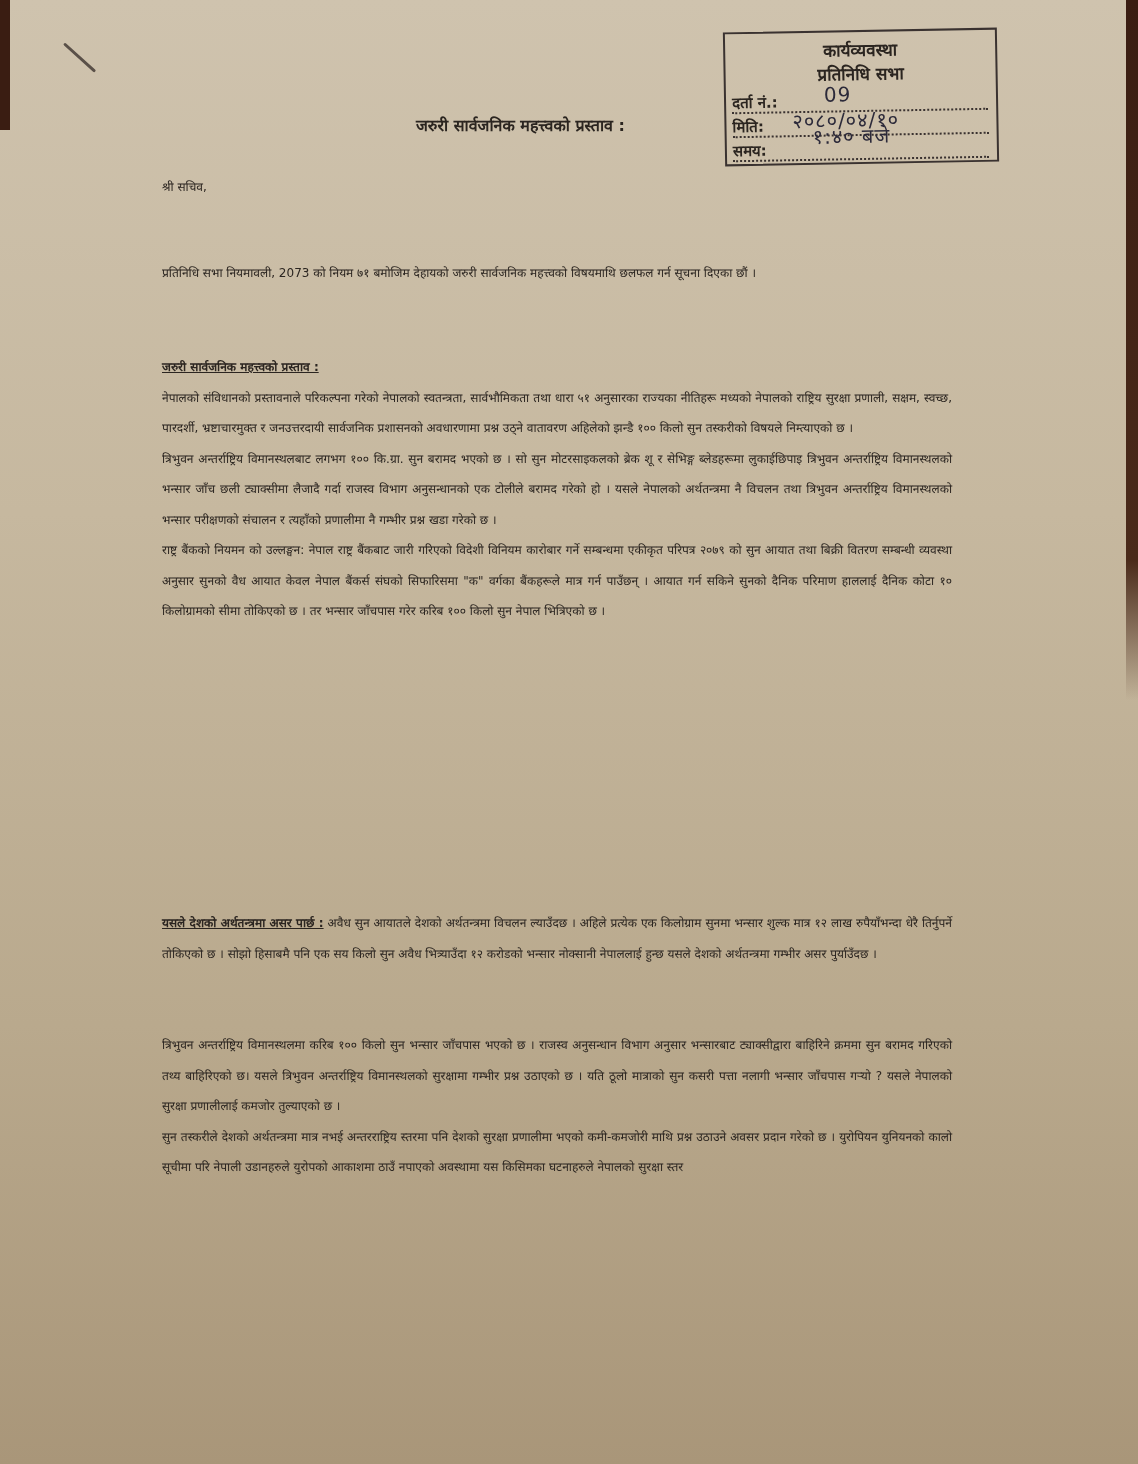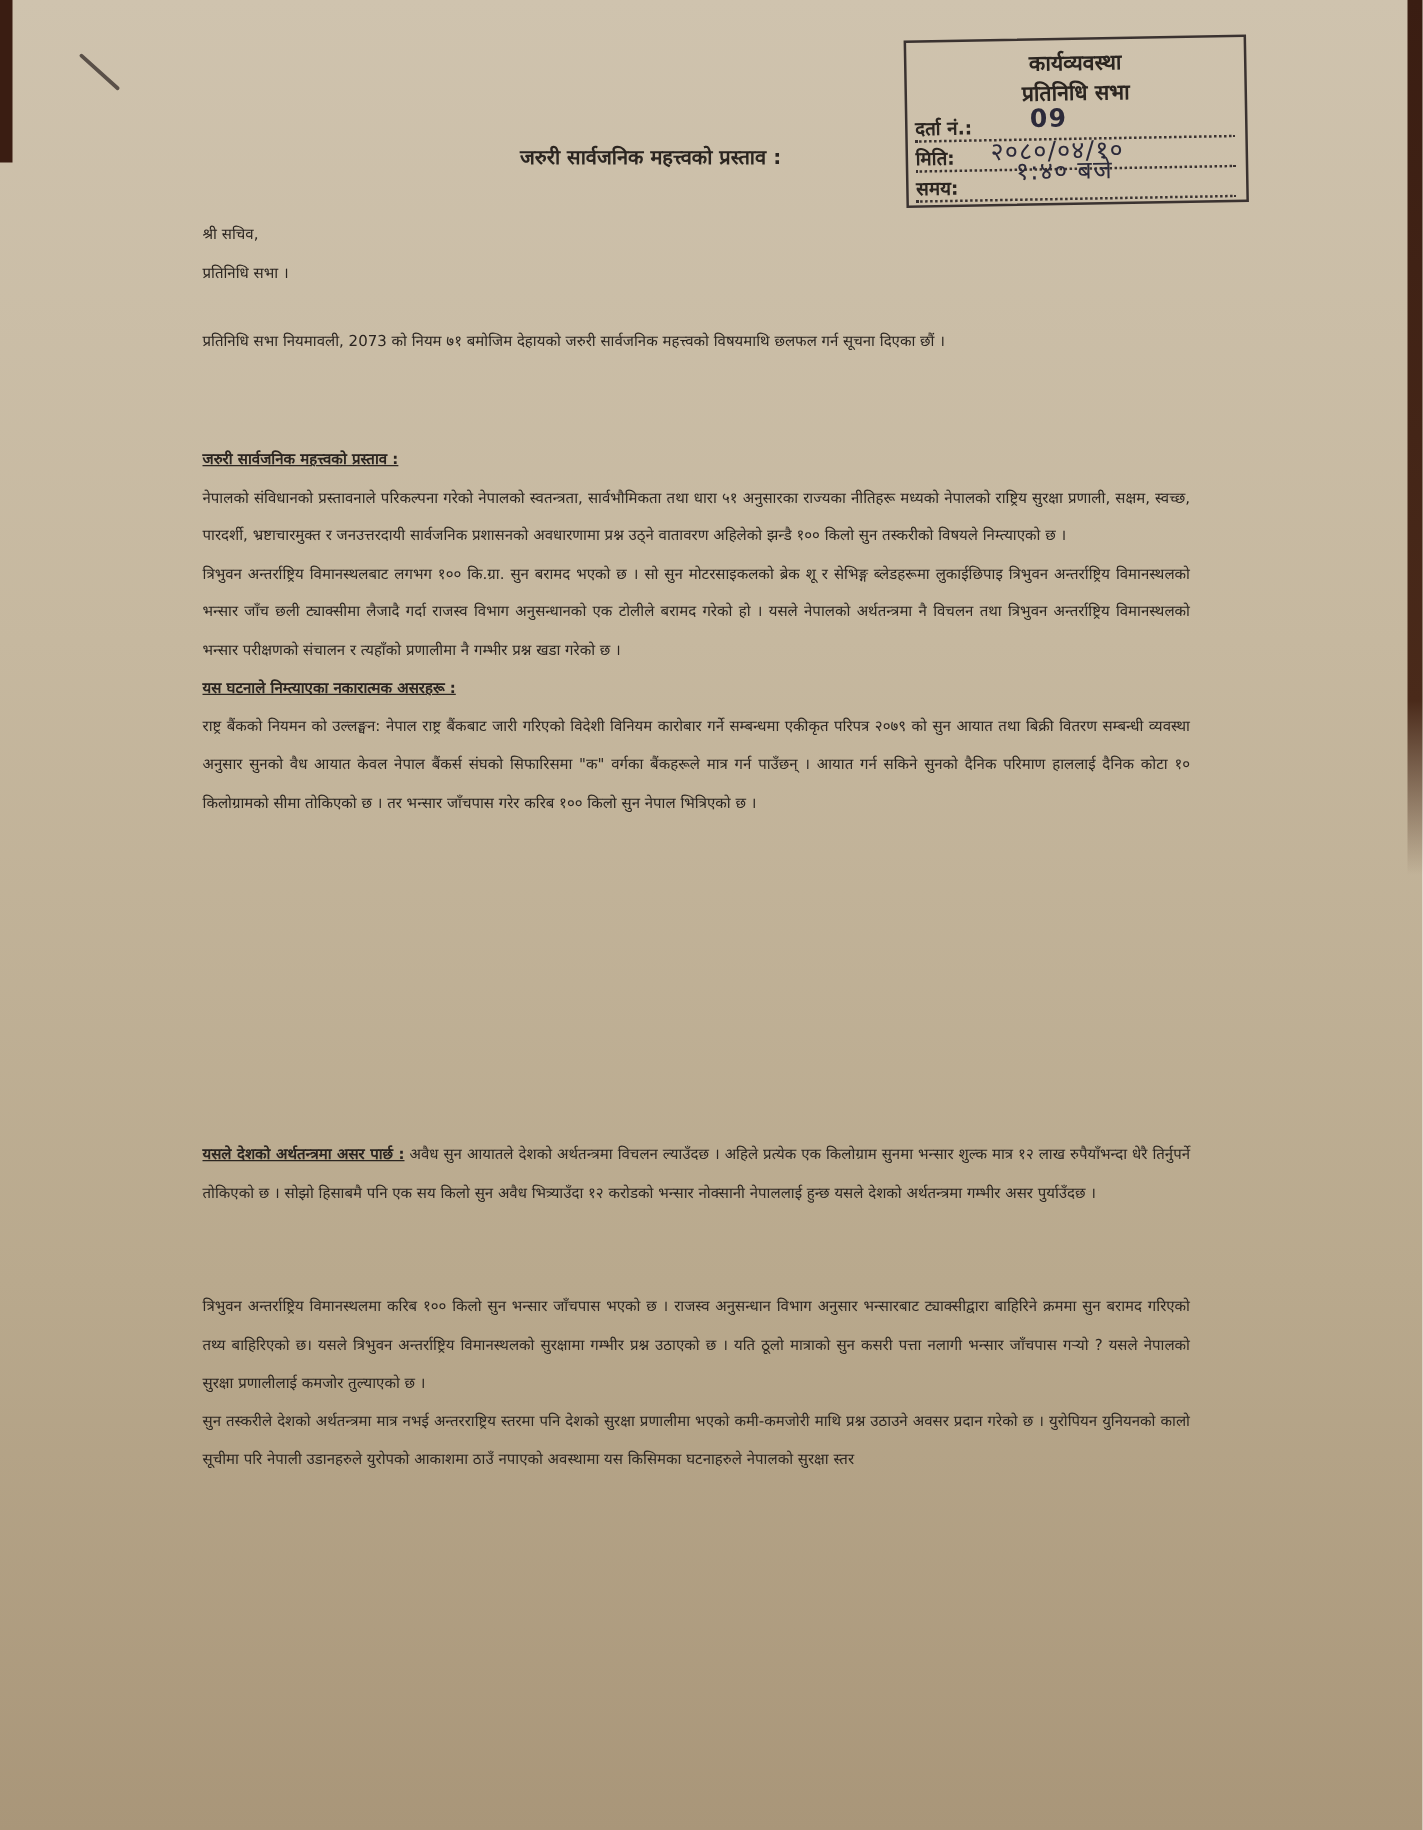--- a/index.html
+++ b/index.html
@@ -30,48 +30,46 @@
 
 <div class="edge-left"></div>
 <div class="edge-right"></div>
 <div class="scratch"></div>
 
 <div class="stamp">
   <div class="t1">कार्यव्यवस्था</div>
   <div class="t2">प्रतिनिधि सभा</div>
   <div class="row" style="top:58px;">
     <span>दर्ता नं.:</span>
-    <span class="hand" style="left:92px; top:-8px;font-weight:bold;">09</span>
+    <span class="hand" style="left:92px; top:-8px;">09</span>
   </div>
   <div class="row" style="top:82px;">
     <span>मिति:</span>
     <span class="hand" style="left:60px; top:-8px;">२०८०/०४/१०</span>
   </div>
   <div class="row" style="top:106px;">
     <span>समय:</span>
     <span class="hand" style="left:80px; top:-16px;">१:४० बजे</span>
   </div>
 </div>
 
 <div class="title-top">जरुरी सार्वजनिक महत्त्वको प्रस्ताव :</div>
 
 <div class="doc" style="top:172px;">
   <p>श्री सचिव,</p>
-  <p>प्रतिनिधि सभा ।</p>
 </div>
 
 <div class="doc" style="top:258px;">
   <p>प्रतिनिधि सभा नियमावली, 2073 को नियम ७१ बमोजिम देहायको जरुरी सार्वजनिक महत्त्वको विषयमाथि छलफल गर्न सूचना दिएका छौं ।</p>
 </div>
 
 <div class="doc" style="top:352px;">
   <p class="head-u">जरुरी सार्वजनिक महत्त्वको प्रस्ताव :</p>
   <p>नेपालको संविधानको प्रस्तावनाले परिकल्पना गरेको नेपालको स्वतन्त्रता, सार्वभौमिकता तथा धारा ५१ अनुसारका राज्यका नीतिहरू मध्यको नेपालको राष्ट्रिय सुरक्षा प्रणाली, सक्षम, स्वच्छ, पारदर्शी, भ्रष्टाचारमुक्त र जनउत्तरदायी सार्वजनिक प्रशासनको अवधारणामा प्रश्न उठ्ने वातावरण अहिलेको झन्डै १०० किलो सुन तस्करीको विषयले निम्त्याएको छ ।</p>
   <p>त्रिभुवन अन्तर्राष्ट्रिय विमानस्थलबाट लगभग १०० कि.ग्रा. सुन बरामद भएको छ । सो सुन मोटरसाइकलको ब्रेक शू र सेभिङ्ग ब्लेडहरूमा लुकाईछिपाइ त्रिभुवन अन्तर्राष्ट्रिय विमानस्थलको भन्सार जाँच छली ट्याक्सीमा लैजादै गर्दा राजस्व  विभाग अनुसन्धानको एक टोलीले बरामद गरेको हो । यसले नेपालको अर्थतन्त्रमा नै विचलन तथा त्रिभुवन अन्तर्राष्ट्रिय विमानस्थलको भन्सार परीक्षणको संचालन र त्यहाँको प्रणालीमा नै गम्भीर प्रश्न खडा गरेको छ ।</p>
-  <p class="head-u">यस घटनाले निम्त्याएका नकारात्मक असरहरू :</p>
   <p>राष्ट्र बैंकको नियमन को उल्लङ्घन: नेपाल राष्ट्र बैंकबाट जारी गरिएको विदेशी विनियम कारोबार गर्ने सम्बन्धमा एकीकृत परिपत्र २०७९ को सुन आयात तथा बिक्री वितरण सम्बन्धी व्यवस्था अनुसार सुनको वैध आयात केवल नेपाल बैंकर्स संघको सिफारिसमा "क" वर्गका  बैंकहरूले मात्र गर्न पाउँछन् । आयात गर्न सकिने सुनको दैनिक परिमाण हाललाई दैनिक कोटा १० किलोग्रामको सीमा तोकिएको छ । तर भन्सार जाँचपास गरेर करिब १०० किलो सुन नेपाल भित्रिएको छ ।</p>
 </div>
 
 <div class="doc" style="top:908px;">
   <p><span class="head-u">यसले देशको अर्थतन्त्रमा असर पार्छ :</span><span> अवैध सुन आयातले देशको अर्थतन्त्रमा विचलन ल्याउँदछ । अहिले प्रत्येक एक किलोग्राम सुनमा भन्सार शुल्क मात्र १२ लाख रुपैयाँभन्दा धेरै तिर्नुपर्ने तोकिएको छ । सोझो हिसाबमै पनि एक सय किलो सुन अवैध भित्र्याउँदा १२ करोडको भन्सार नोक्सानी नेपाललाई हुन्छ यसले देशको अर्थतन्त्रमा गम्भीर असर पुर्याउँदछ ।</span></p>
 </div>
 
 <div class="doc" style="top:1030px;">
   <p>त्रिभुवन अन्तर्राष्ट्रिय विमानस्थलमा करिब १०० किलो सुन भन्सार जाँचपास भएको छ । राजस्व अनुसन्धान विभाग अनुसार भन्सारबाट ट्याक्सीद्वारा बाहिरिने क्रममा सुन बरामद गरिएको तथ्य बाहिरिएको छ। यसले त्रिभुवन अन्तर्राष्ट्रिय विमानस्थलको सुरक्षामा गम्भीर प्रश्न उठाएको छ । यति ठूलो मात्राको सुन कसरी पत्ता नलागी भन्सार जाँचपास गर्‍यो ? यसले नेपालको सुरक्षा प्रणालीलाई कमजोर तुल्याएको छ ।</p>
   <p>सुन तस्करीले देशको अर्थतन्त्रमा मात्र नभई अन्तरराष्ट्रिय स्तरमा पनि देशको सुरक्षा प्रणालीमा भएको कमी-कमजोरी माथि प्रश्न उठाउने अवसर प्रदान गरेको छ । युरोपियन युनियनको कालो सूचीमा परि नेपाली उडानहरुले युरोपको आकाशमा ठाउँ नपाएको अवस्थामा यस किसिमका घटनाहरुले नेपालको सुरक्षा स्तर</p>

